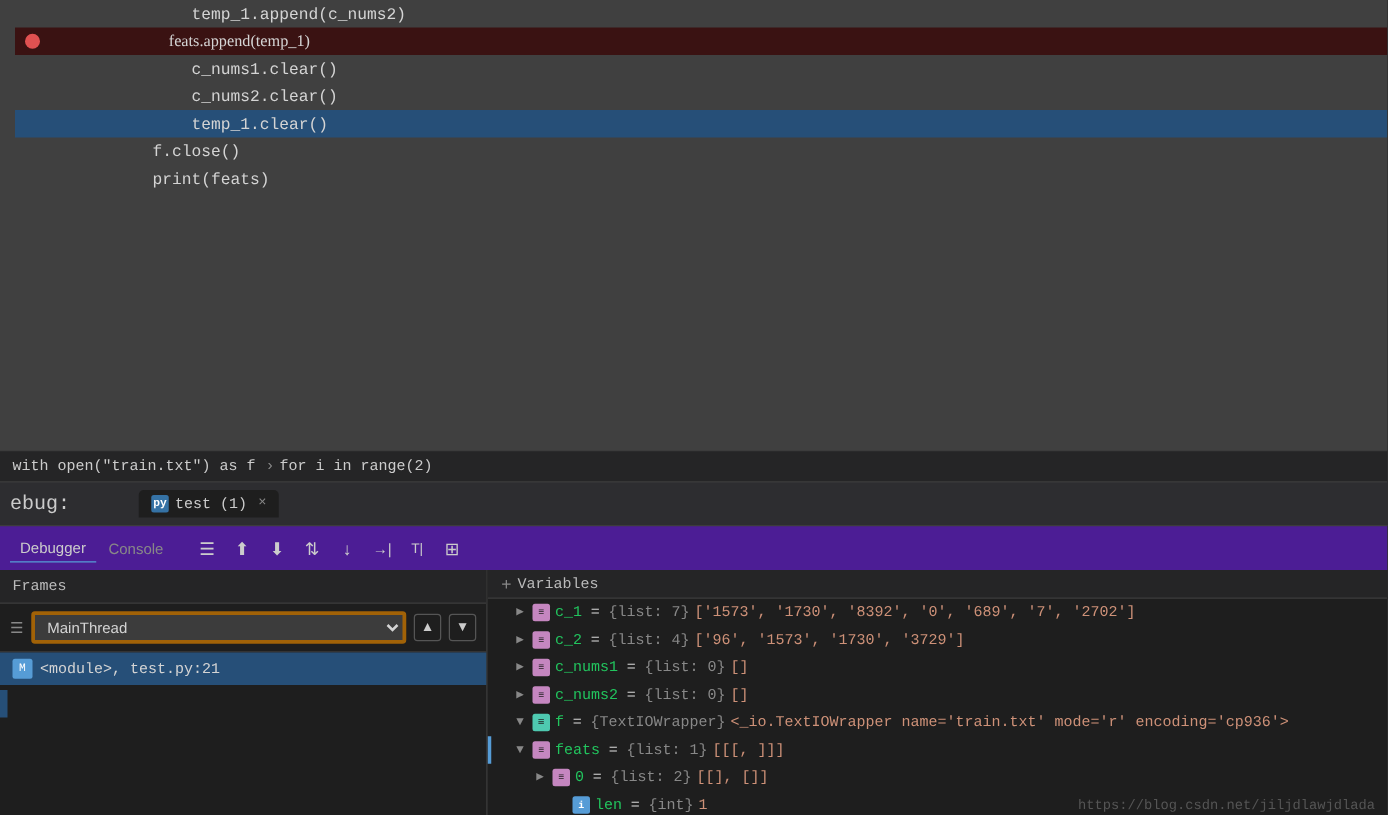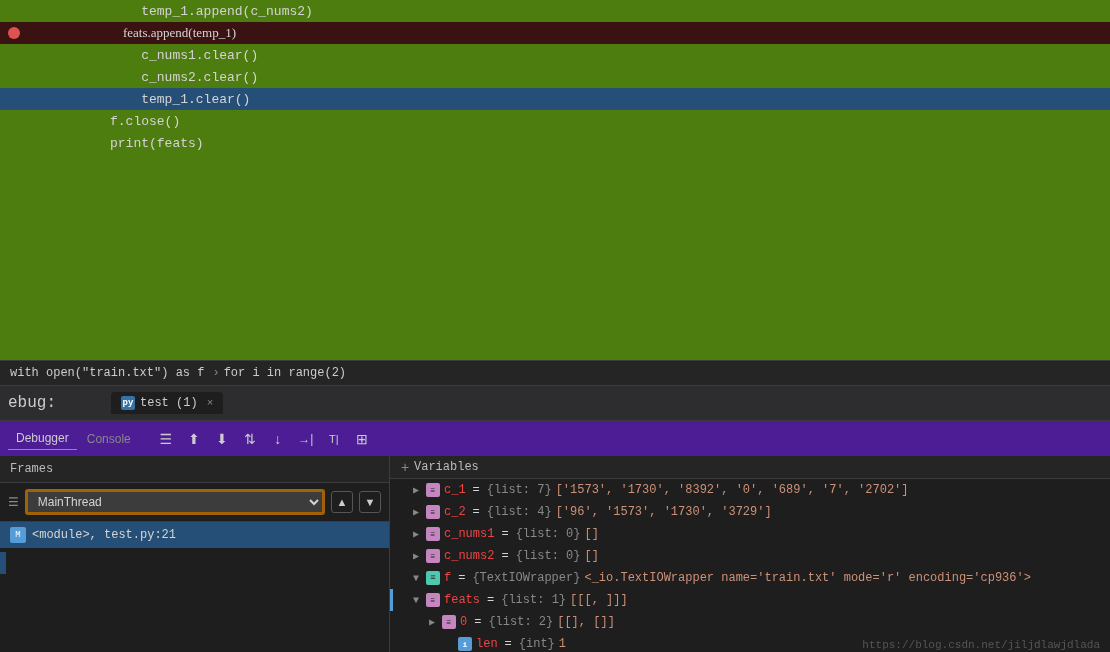--- a/index.html
+++ b/index.html
@@ -8,24 +8,25 @@
       height: 652px;
       background: #1e1e1e;
       font-family: 'Consolas', 'Courier New', monospace;
       font-size: 13px;
       color: #d4d4d4;
       overflow: hidden;
     }
 
     
     .code-editor {
-      background: #4d7c0f;
+      background: #404040;
       height: 360px;
       position: relative;
       overflow: hidden;
+      padding-left: 12px;
     }
 
     .code-line {
       display: flex;
       align-items: center;
       height: 22px;
       padding-left: 10px;
       position: relative;
     }
 
@@ -302,21 +303,21 @@
       justify-content: center;
       font-size: 8px;
       color: #1e1e1e;
       font-weight: bold;
       flex-shrink: 0;
     }
 
     .var-icon.list-icon { background: #c586c0; }
     .var-icon.int-icon { background: #569cd6; font-size: 9px; }
 
-    .var-name { color: #ef4444; }
+    .var-name { color: #22c55e; }
     .var-equals { color: #d4d4d4; margin: 0 3px; }
     .var-type { color: #888; }
     .var-value { color: #ce9178; }
 
     .add-btn {
       width: 18px;
       height: 18px;
       background: transparent;
       border: none;
       color: #888;

